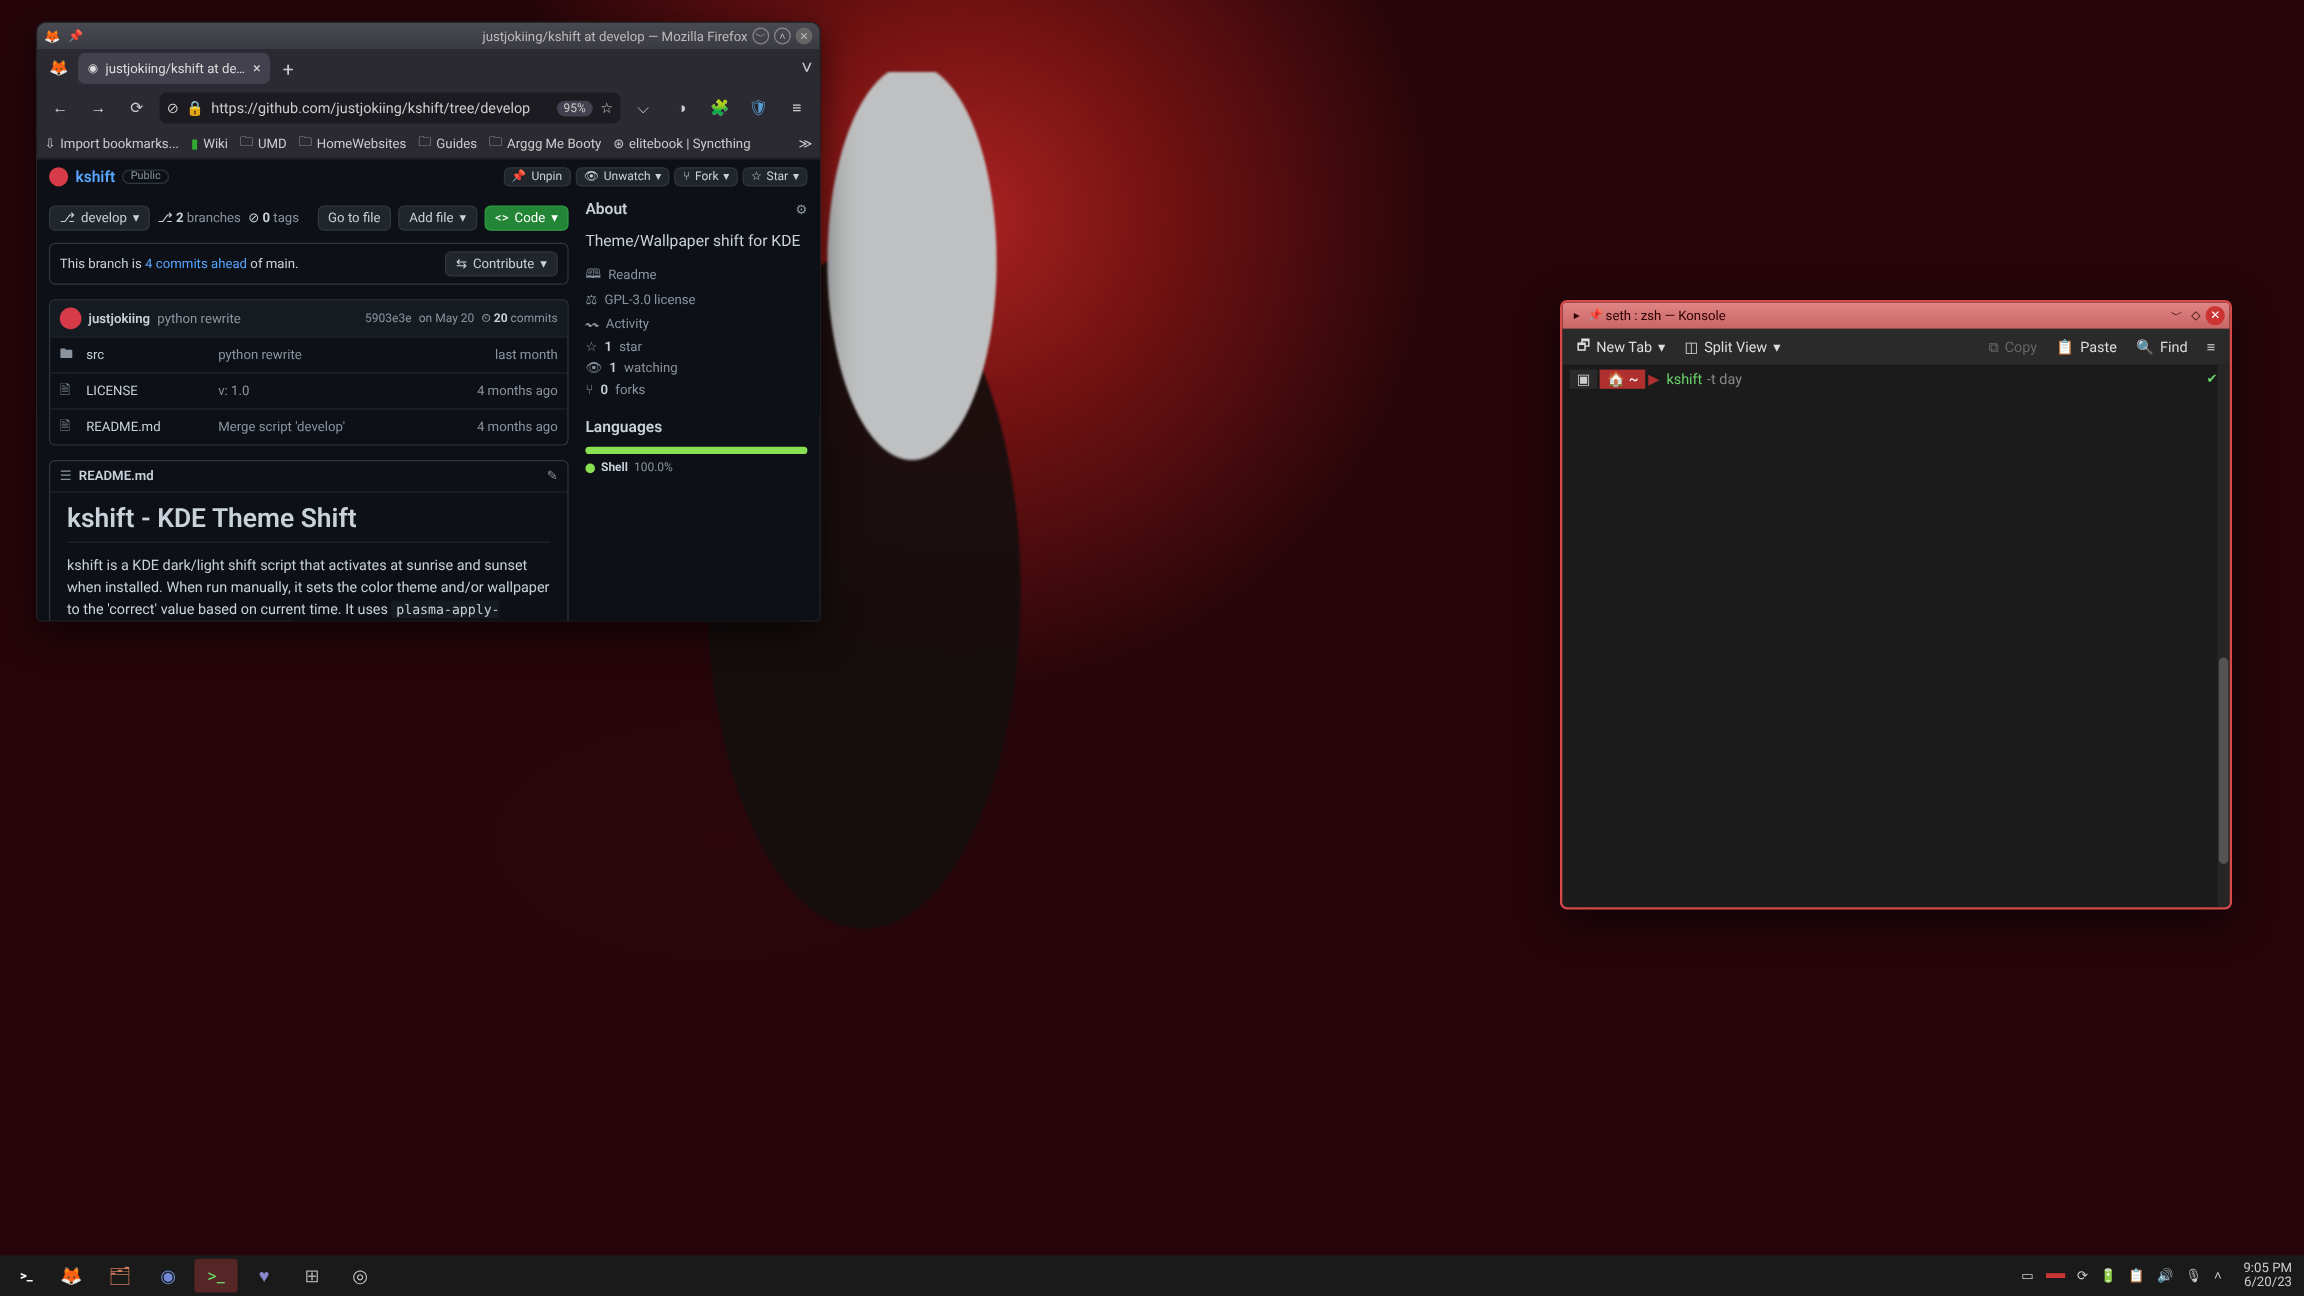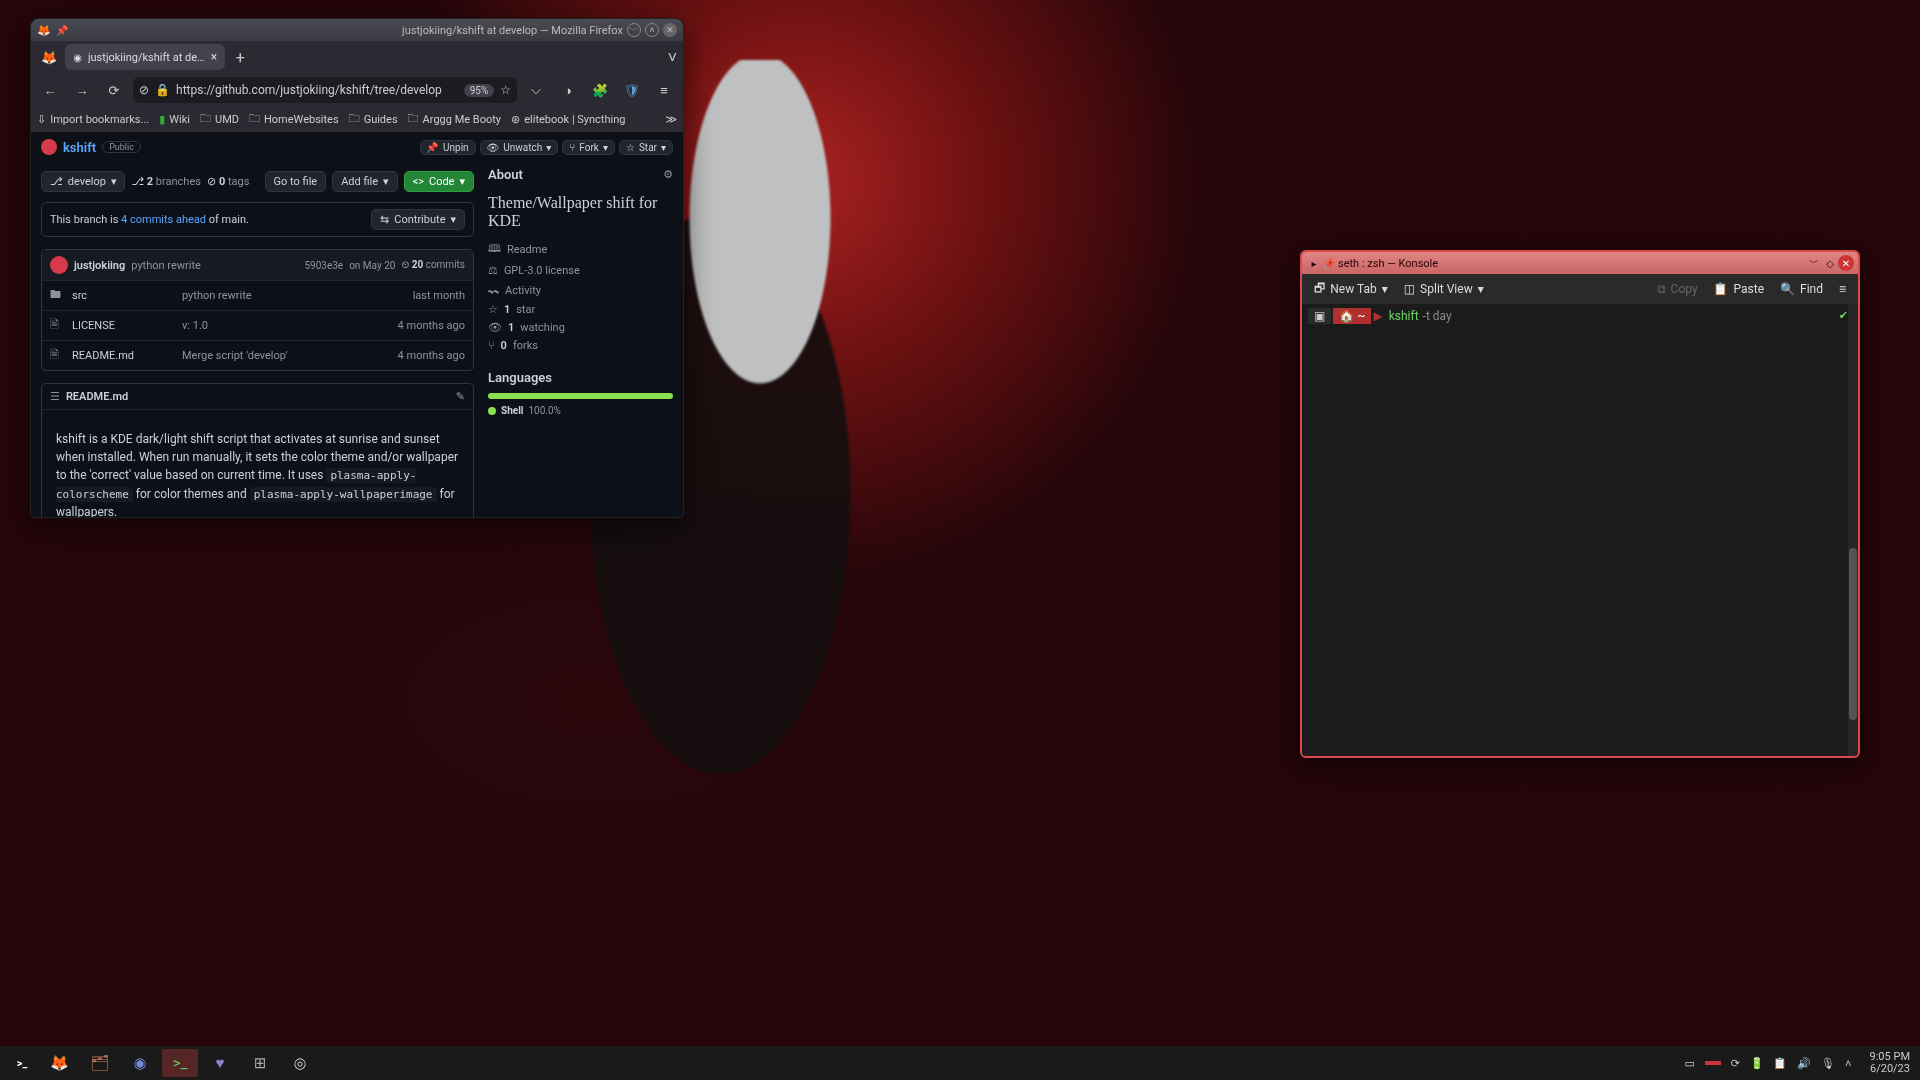--- a/index.html
+++ b/index.html
@@ -109,21 +109,21 @@
   .frow .dt{color:#8b949e;}
 
   .readme{border:1px solid #30363d;border-radius:5px;margin-top:12px;}
   .readme .rh{padding:6px 8px;display:flex;align-items:center;gap:6px;border-bottom:1px solid #21262d;}
   .readme .rb{padding:10px 14px;}
   .readme h1{font-size:22px;font-weight:600;margin-bottom:6px;border-bottom:1px solid #21262d;padding-bottom:6px;}
   .readme p{font-size:12px;line-height:1.5;margin:10px 0;}
   code.il{background:#161b22;padding:1px 4px;border-radius:3px;font-family:monospace;font-size:11px;}
 
   .gh-right h4{font-size:13px;font-weight:600;margin:6px 0;}
-  .about-desc{font-size:16px;margin:6px 0 10px;font-family:Liberation Serif, serif;}
+  .about-desc{font-size:13px;margin:6px 0 10px;}
   .meta{display:flex;align-items:center;gap:6px;font-size:11px;color:#8b949e;margin:5px 0;}
   .meta b{color:#c9d1d9;font-weight:600;}
   .langbar{height:6px;background:#89e051;border-radius:3px;margin:8px 0 6px;}
   .langrow{font-size:10px;display:flex;align-items:center;gap:5px;}
   .dot{width:8px;height:8px;border-radius:50%;background:#89e051;}
 
   
   .konsole {
     position: absolute; right: 60px; top: 250px; width: 560px; height: 508px;
     background:#1e1e1e; border-radius:6px; box-shadow:0 8px 30px rgba(0,0,0,0.6);
@@ -293,20 +293,21 @@
           </div>
 
           <div class="readme">
             <div class="rh">
               <span class="muted">☰</span>
               <span style="font-weight:600">README.md</span>
               <span style="flex:1"></span>
               <span class="muted">✎</span>
             </div>
             <div class="rb">
+              <h1>kshift - KDE Theme Shift</h1>
               <p>
                 <span>kshift is a KDE dark/light shift script that activates at sunrise and sunset when installed. When run manually, it sets the color theme and/or wallpaper to the 'correct' value based on current time. It uses </span><code class="il">plasma-apply-colorscheme</code><span> for color themes and </span><code class="il">plasma-apply-wallpaperimage</code><span> for wallpapers.</span>
               </p>
 
             </div>
           </div>
         </div>
 
         <div class="gh-right">
           <div style="display:flex;align-items:center">

